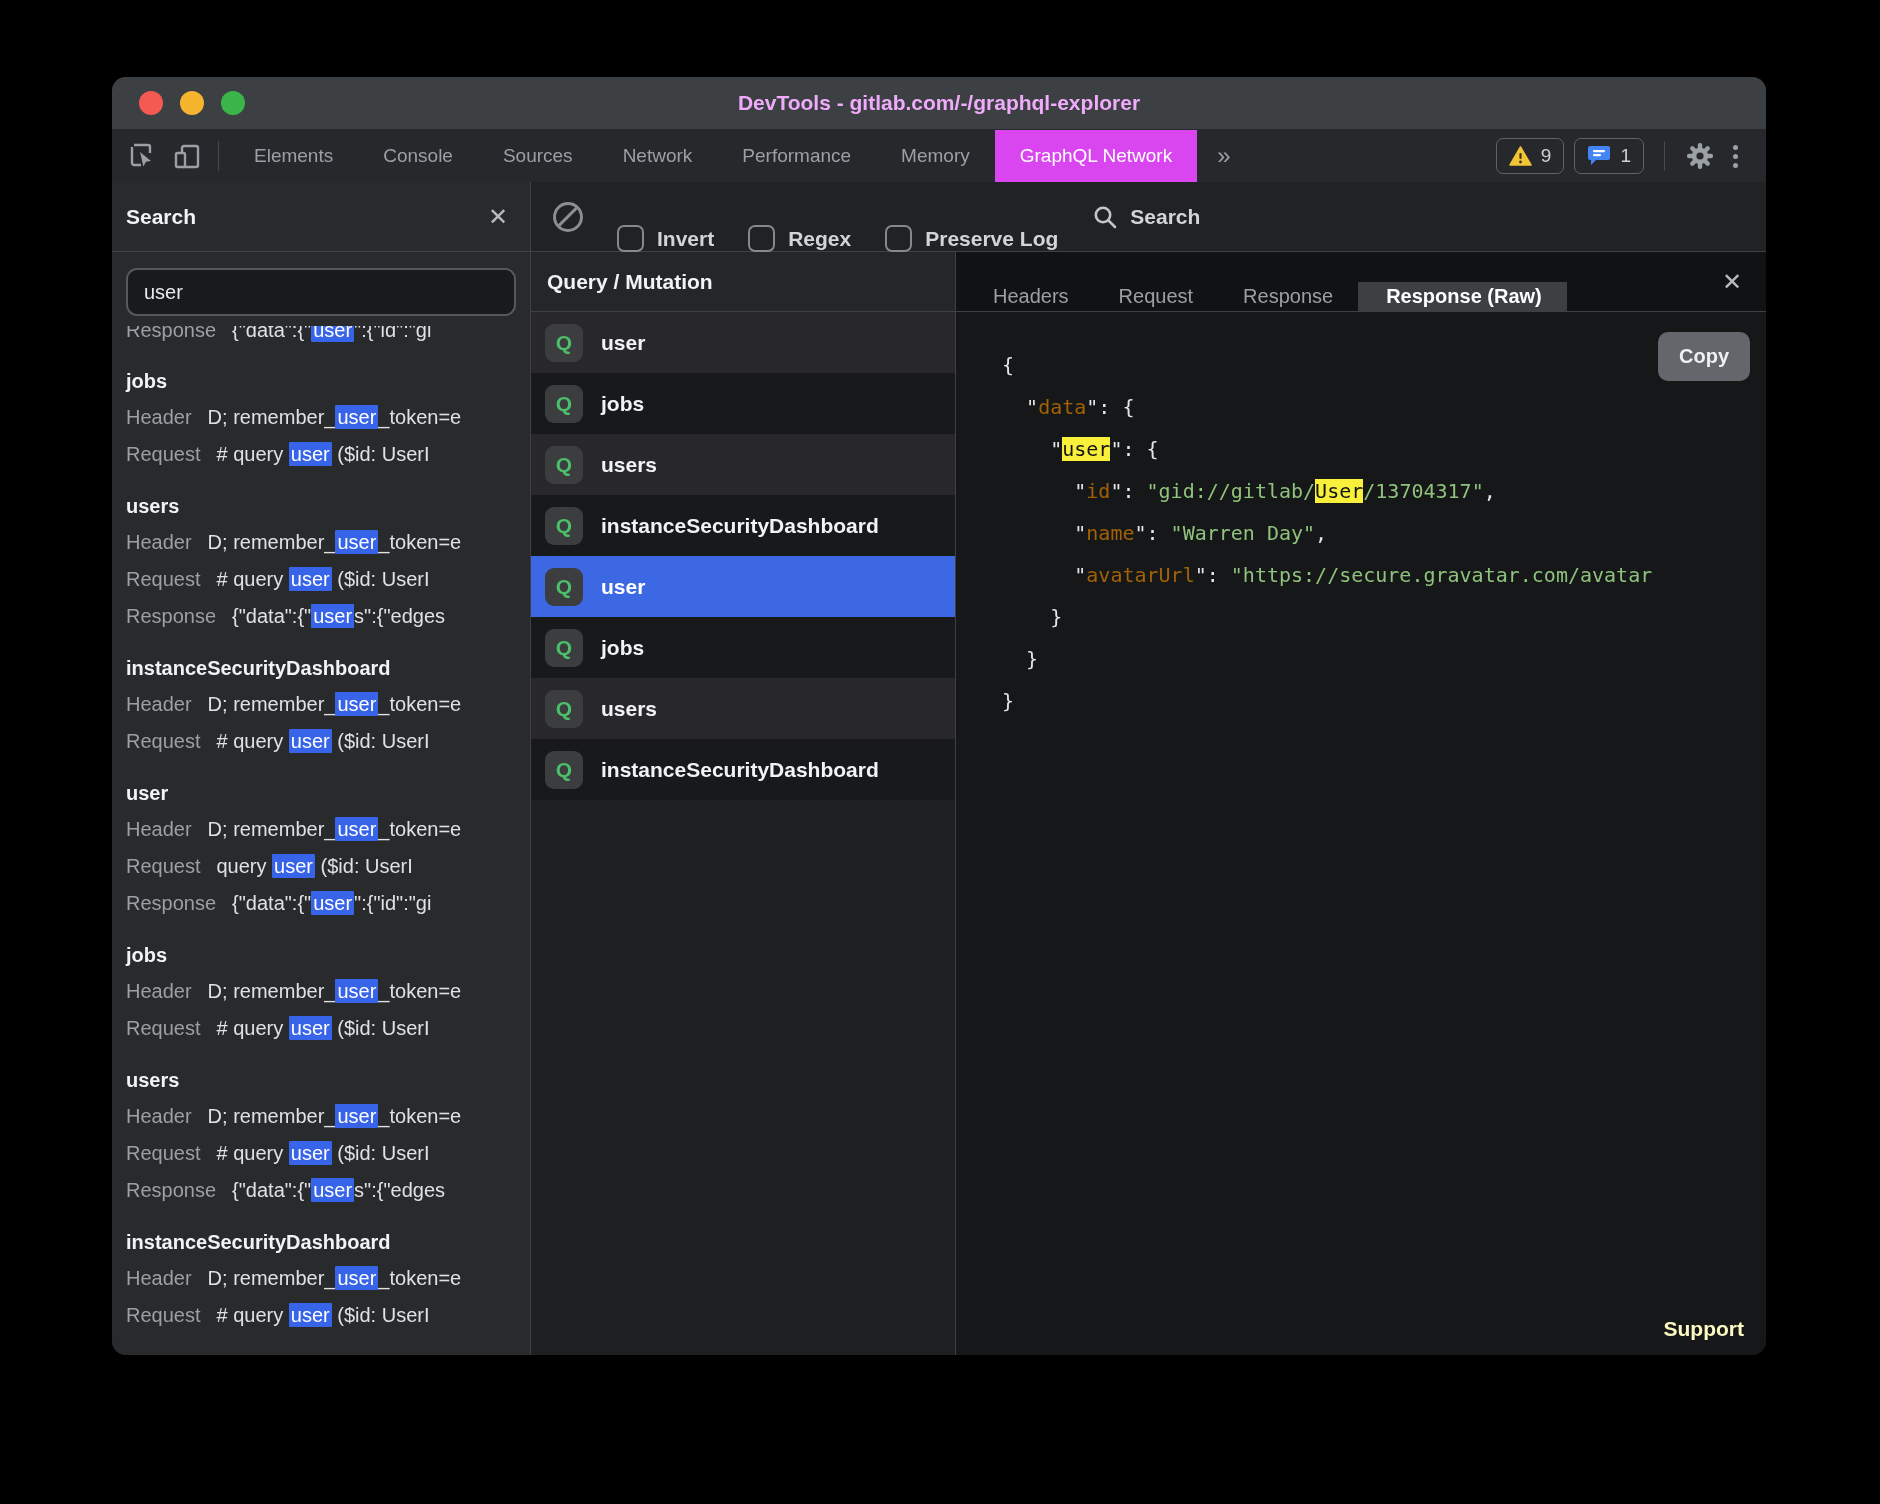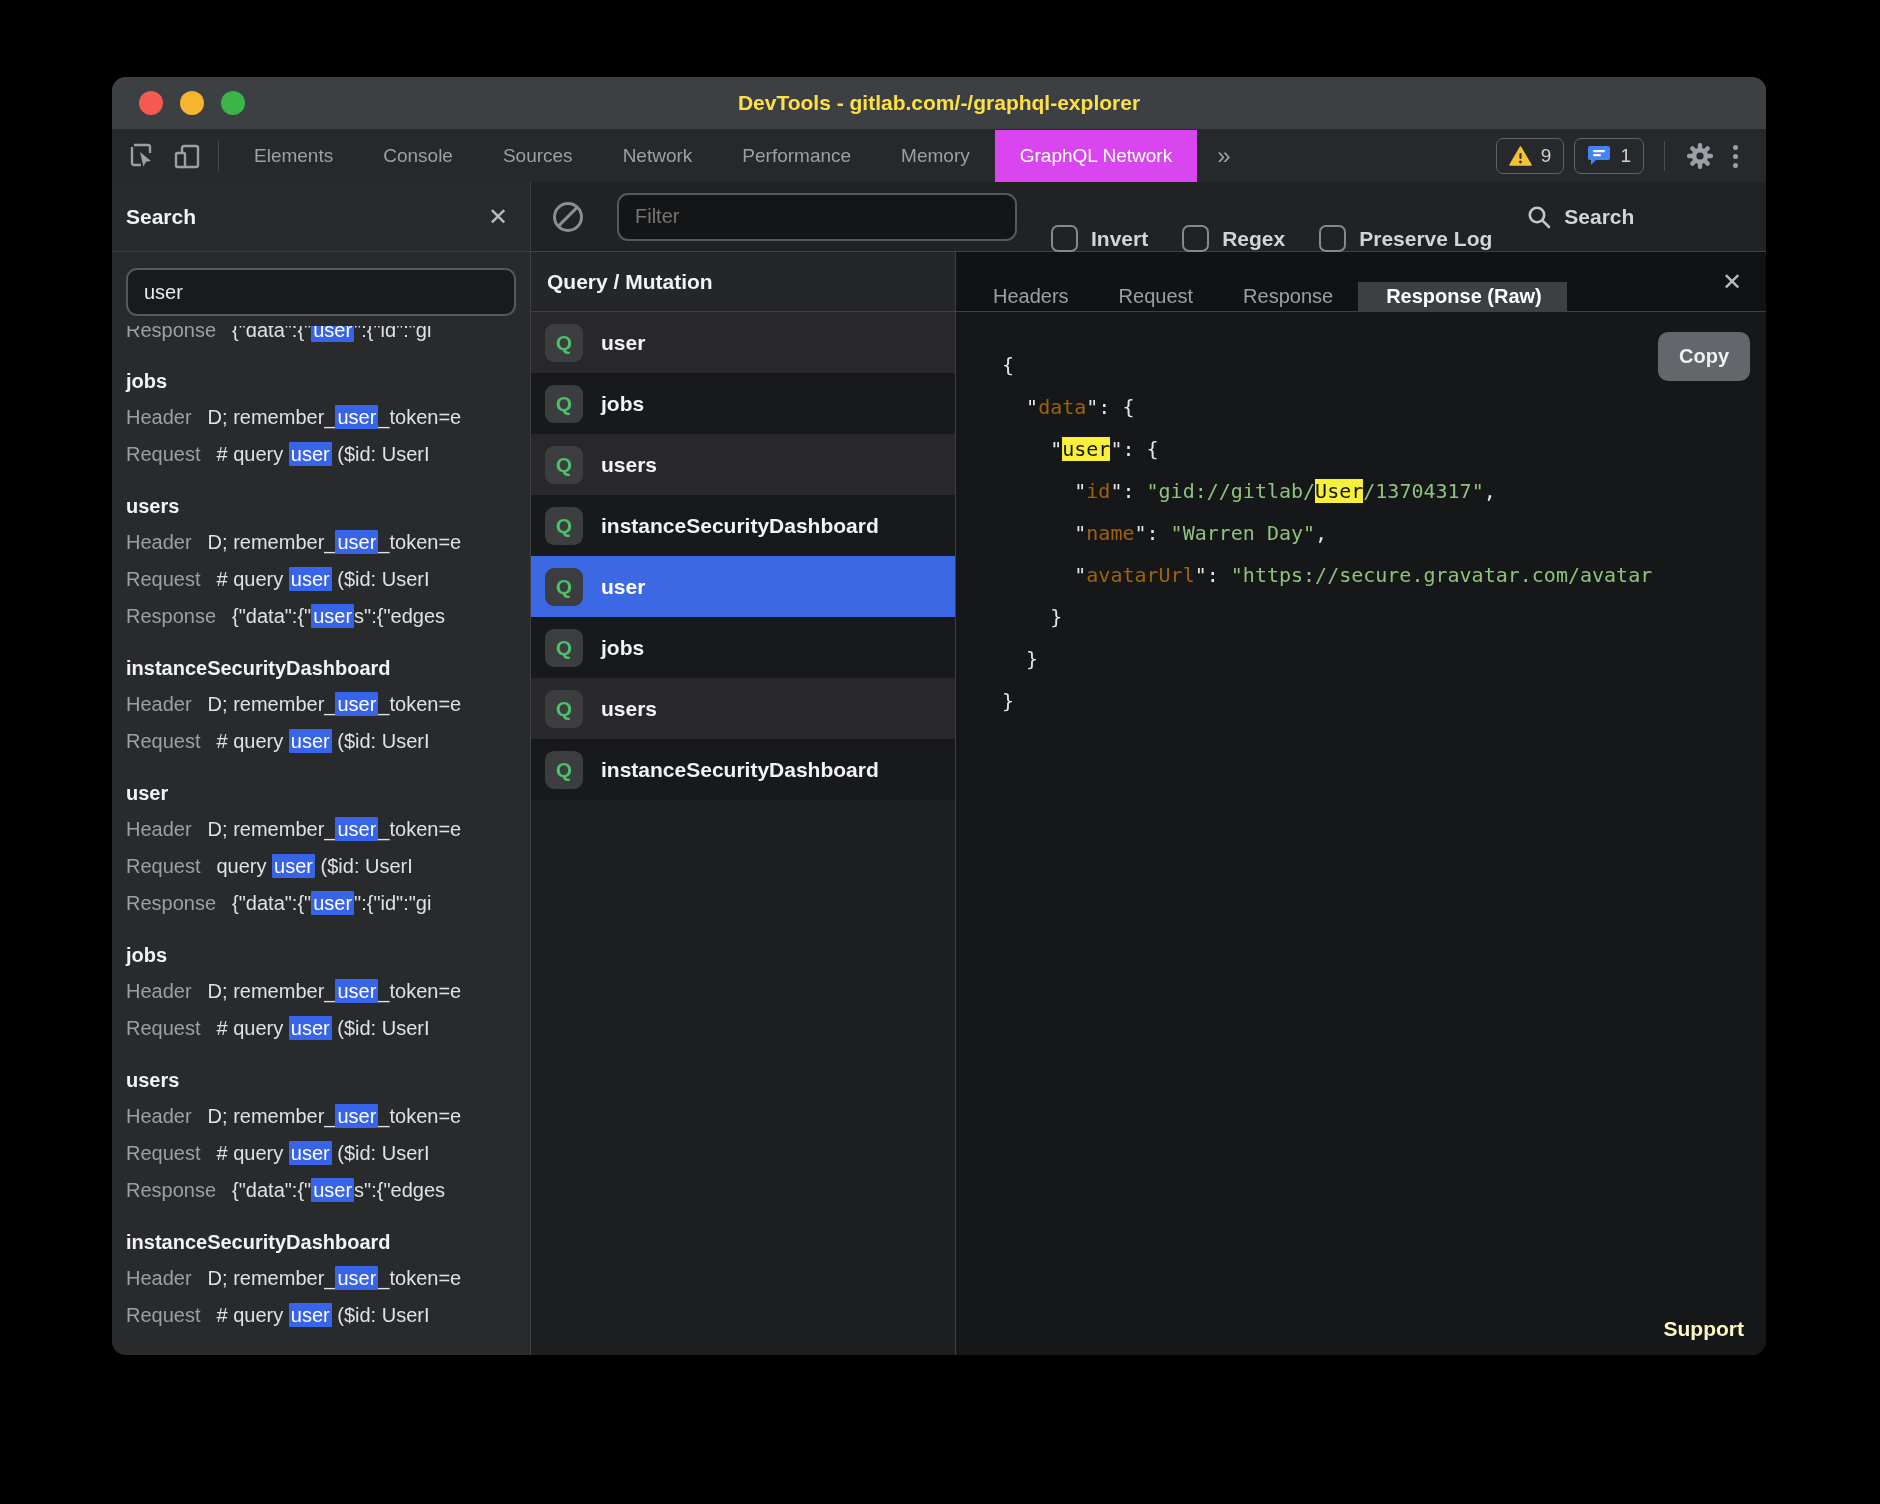--- a/index.html
+++ b/index.html
@@ -7,21 +7,21 @@
 
   .window { position:absolute; left:112px; top:77px; width:1654px; height:1278px;
             background:#1d1f20; border-radius:14px; overflow:hidden; display:flex; flex-direction:column; }
 
   
   .titlebar { height:53px; background:#3d4043; position:relative; flex:0 0 auto;
               display:flex; align-items:center; border-bottom:1px solid #28292b; }
   .lights { display:flex; gap:17px; padding-left:27px; }
   .light { width:24px; height:24px; border-radius:50%; display:inline-block; }
   .light.red{ background:#f45952; } .light.yellow{ background:#f5b52e; } .light.green{ background:#3ab549; }
-  .wtitle { position:absolute; left:0; right:0; text-align:center; color:#fde047; font-size:21px; font-weight:700; }
+  .wtitle { position:absolute; left:0; right:0; text-align:center; color:#f0abfc; font-size:21px; font-weight:700; }
 
   
   .tabbar { height:52px; background:#26282b; display:flex; align-items:stretch; flex:0 0 auto; }
   .toolicons { display:flex; align-items:center; padding:0 6px 0 16px; gap:14px; }
   .vsep { width:1px; height:30px; background:#47494c; align-self:center; margin:0 10px; }
   .tabs { display:flex; align-items:stretch; }
   .tab { display:flex; align-items:center; padding:0 25px; color:#9aa0a6; font-size:19px; cursor:default; }
   .tab.active { background:#d946ef; color:#fff; }
   .chevdbl { display:flex; align-items:center; color:#9aa0a6; font-size:24px; padding:0 20px; }
   .tb-spacer { flex:1; }
@@ -290,21 +290,20 @@
               <span class="val"><span># query </span><span class="hl">user</span><span> ($id: UserI</span></span>
             </div>
           </div>
         </div>
     </div>
 
     <div class="right-area">
 
       <div class="filterbar">
         <span class="blockicon"></span>
-        <input type="text" placeholder="Filter" style="">
         <span id="filter-checks" style="display:flex; gap:34px;margin-top:44px;">
             <span class="chk">
               <span class="box"></span>
               <span>Invert</span>
             </span>
             <span class="chk">
               <span class="box"></span>
               <span>Regex</span>
             </span>
             <span class="chk">

